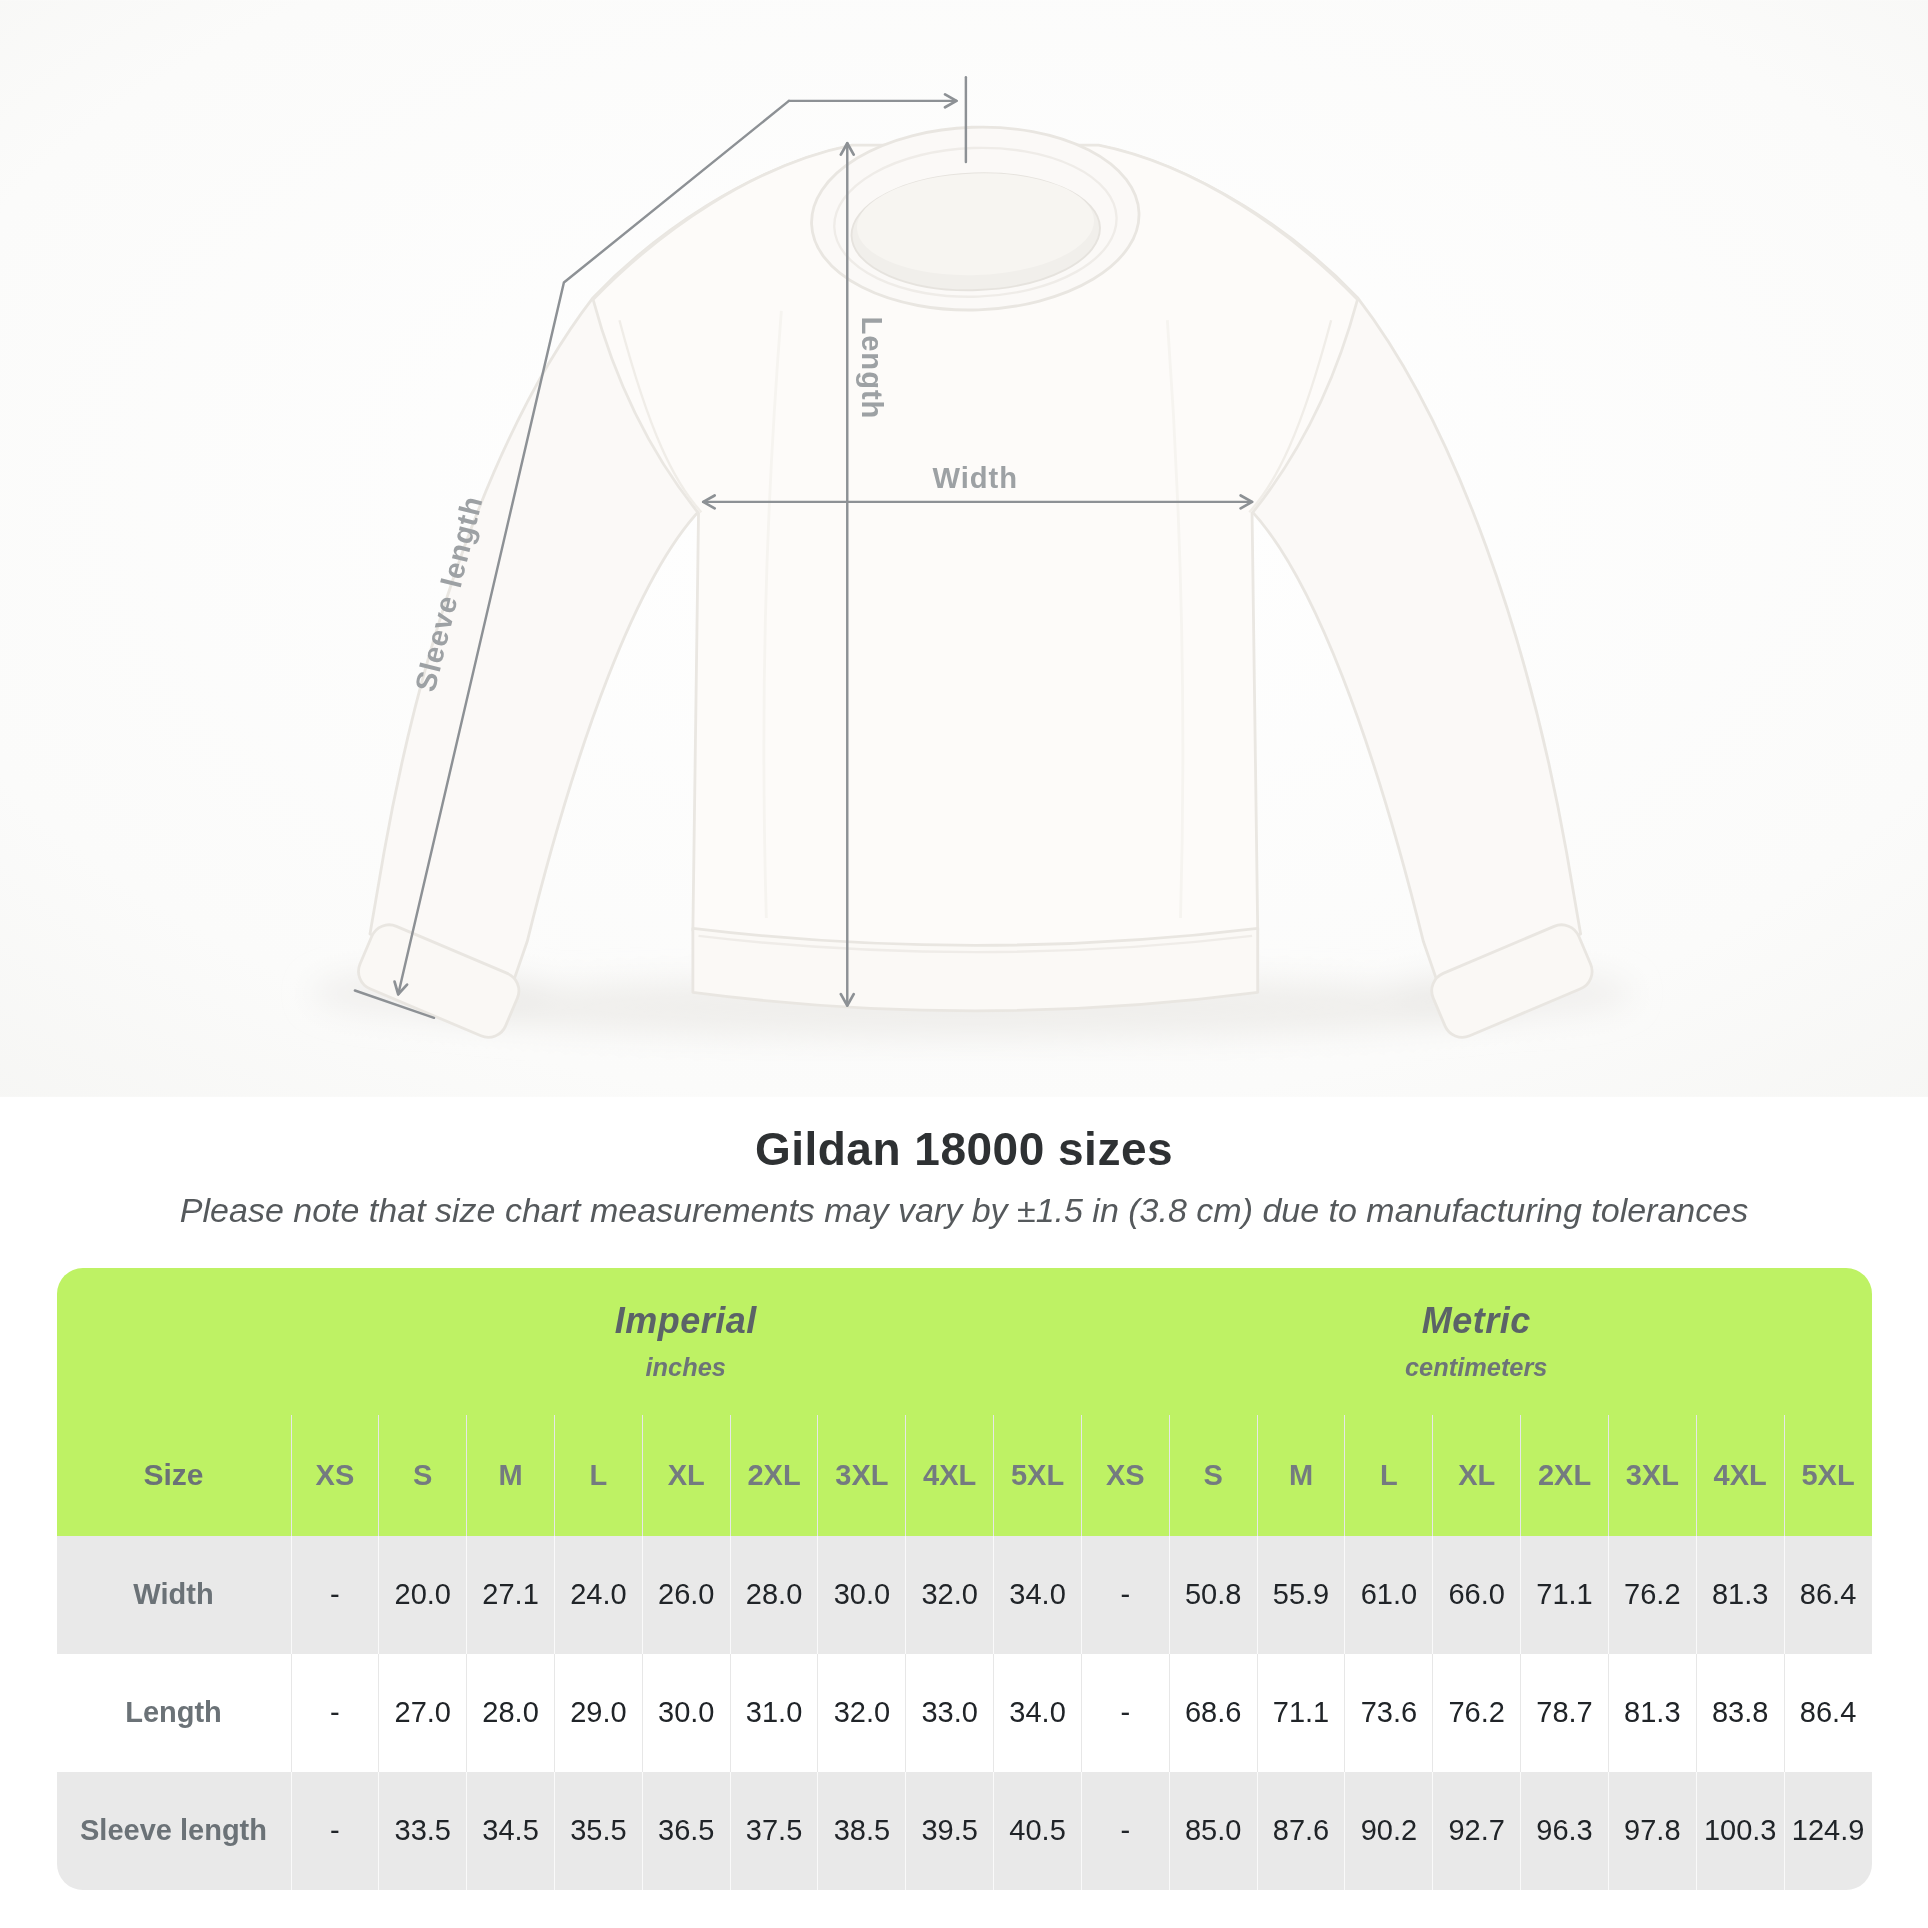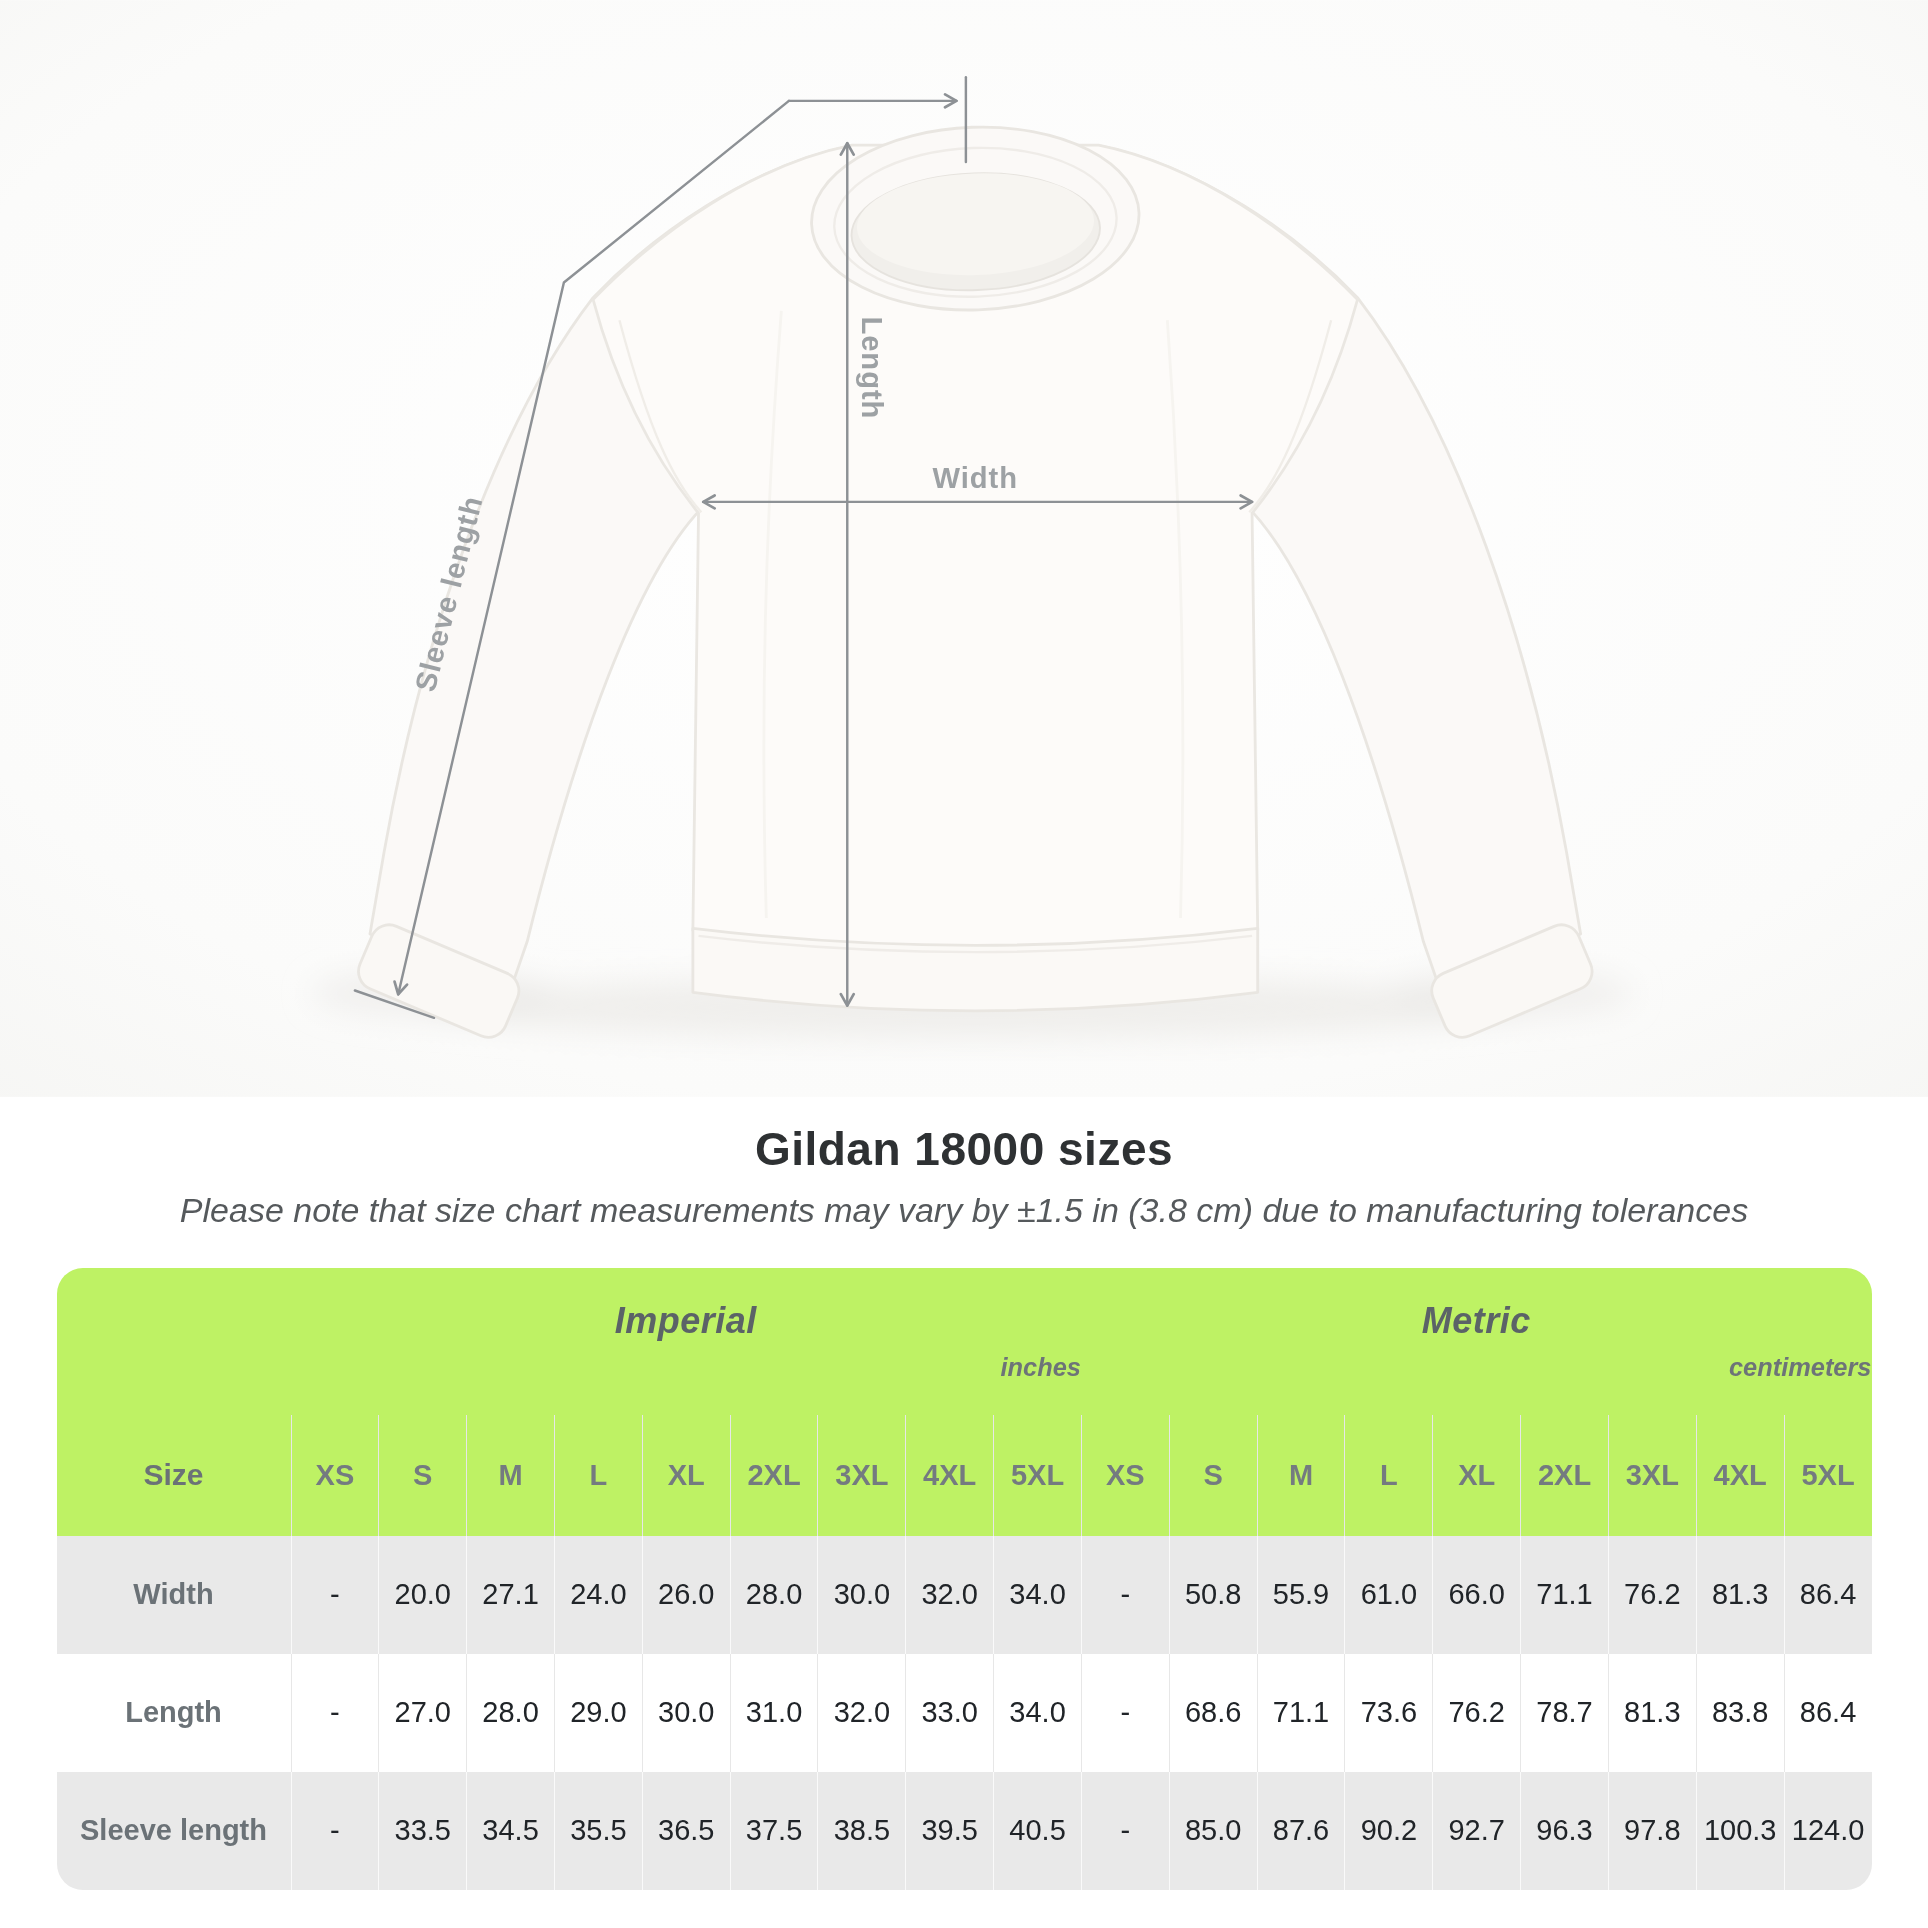--- a/index.html
+++ b/index.html
@@ -23,21 +23,21 @@
     margin:38px auto 0; width:1815px; border-collapse:separate; border-spacing:0;
     table-layout:fixed;
   }
   .label-col { width:234px; }
   th, td { text-align:center; vertical-align:middle; padding:0; }
 
   tr.unit-row th { background:#bef264; height:147px; }
   tr.unit-row th.corner-tl { border-top-left-radius:26px; }
   tr.unit-row th.corner-tr { border-top-right-radius:26px; }
   .unit-name { font-size:36px; font-weight:bold; font-style:italic; color:#5b6367; letter-spacing:0.5px; }
-  .unit-sub  { margin-top:11.3px; font-size:25.4px; font-style:italic; color:#6d7478;text-align:right; }
+  .unit-sub  { margin-top:11.3px; font-size:25.4px; font-style:italic; color:#6d7478; }
 
   tr.size-row th { background:#bef264; height:121px; font-size:29px; font-weight:bold; color:#747b80; }
   tr.size-row th:not(:first-child) { border-left:1.9px solid #e7e7e7; }
   tr.size-row th.row-label { font-size:30px; color:#6b7277; }
 
   tr.data-row td { height:118px; font-size:29px; color:#202428; }
   tr.data-row td.row-label { font-weight:bold; font-size:29px; color:#6b7277; }
   tr.data-row.gray  td { background:#e9e9e9; }
   tr.data-row.white td { background:#ffffff; }
   tr.data-row.gray  td:not(:first-child) { border-left:1.9px solid #fafafa; }
@@ -220,19 +220,19 @@
           <td>39.5</td>
           <td>40.5</td>
           <td>-</td>
           <td>85.0</td>
           <td>87.6</td>
           <td>90.2</td>
           <td>92.7</td>
           <td>96.3</td>
           <td>97.8</td>
           <td>100.3</td>
-          <td>124.0</td>
+          <td>124.9</td>
         </tr>
       </tbody>
   </table>
 
 </div>
 
 
 </body></html>

